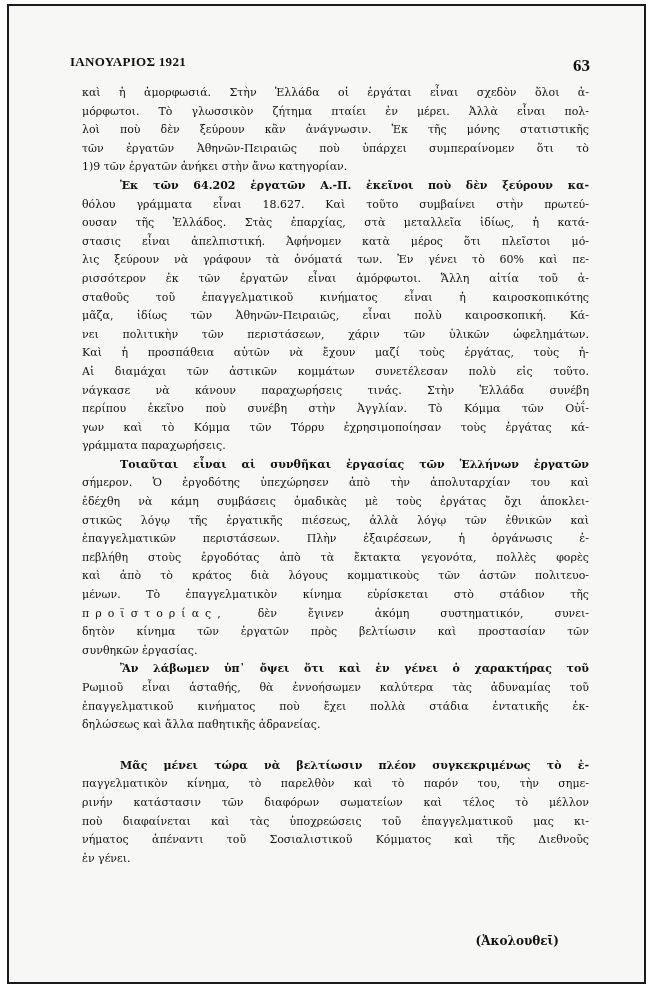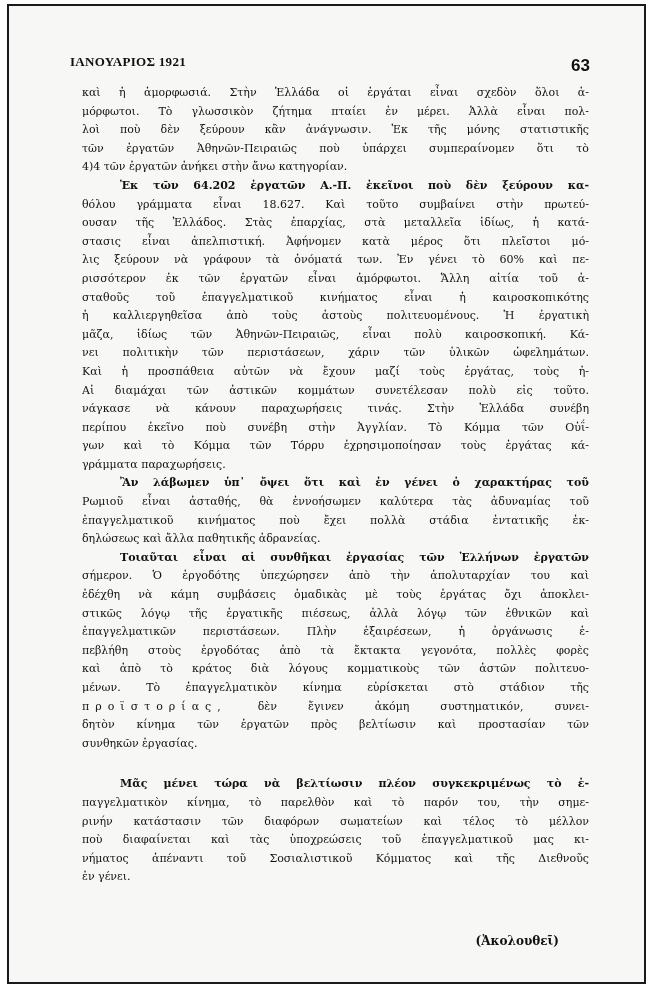--- a/index.html
+++ b/index.html
@@ -23,21 +23,21 @@
       left: 70px; top: 54px; width: 520px;
       height: 24px;
     }
     .header .title {
       position: absolute; left: 0; top: 0;
       font-family: "Liberation Serif", serif;
       font-size: 13px; font-weight: bold; letter-spacing: 0.3px;
     }
     .header .pageno {
       position: absolute; right: 0; top: 2px;
-      font-family: Liberation Sans, sans-serif;
+      font-family: Liberation Serif, serif;
       font-size: 17px; font-weight: bold; margin-left: 12px;
     }
     .body {
       position: absolute;
       left: 82px; top: 84px; width: 507px;
       font-family: "DejaVu Serif", serif;
       font-size: 11px;
       line-height: 18.6px;
       text-align: justify;
     }
@@ -68,58 +68,57 @@
   <span class="title">ΙΑΝΟΥΑΡΙΟΣ 1921</span>
   <span class="pageno">63</span>
 </div>
 
 <div class="body" id="body">
     <div>
       <span class="line">καὶ ἡ ἀμορφωσιά. Στὴν Ἑλλάδα οἱ ἐργάται εἶναι σχεδὸν ὅλοι ἀ-</span>
       <span class="line">μόρφωτοι. Τὸ γλωσσικὸν ζήτημα πταίει ἐν μέρει. Ἀλλὰ εἶναι πολ-</span>
       <span class="line">λοὶ ποὺ δὲν ξεύρουν κἂν ἀνάγνωσιν. Ἐκ τῆς μόνης στατιστικῆς</span>
       <span class="line">τῶν ἐργατῶν Ἀθηνῶν-Πειραιῶς ποὺ ὑπάρχει συμπεραίνομεν ὅτι τὸ</span>
-      <span class="line last">4)4 τῶν ἐργατῶν ἀνήκει στὴν ἄνω κατηγορίαν.</span>
+      <span class="line last">1)9 τῶν ἐργατῶν ἀνήκει στὴν ἄνω κατηγορίαν.</span>
     </div>
     <div>
       <span class="line indent">Ἐκ τῶν 64.202 ἐργατῶν Α.-Π. ἐκεῖνοι ποὺ δὲν ξεύρουν κα-</span>
       <span class="line">θόλου γράμματα εἶναι 18.627. Καὶ τοῦτο συμβαίνει στὴν πρωτεύ-</span>
       <span class="line">ουσαν τῆς Ἑλλάδος. Στὰς ἐπαρχίας, στὰ μεταλλεῖα ἰδίως, ἡ κατά-</span>
       <span class="line">στασις εἶναι ἀπελπιστική. Ἀφήνομεν κατὰ μέρος ὅτι πλεῖστοι μό-</span>
       <span class="line">λις ξεύρουν νὰ γράφουν τὰ ὀνόματά των. Ἐν γένει τὸ 60% καὶ πε-</span>
       <span class="line">ρισσότερον ἐκ τῶν ἐργατῶν εἶναι ἀμόρφωτοι. Ἄλλη αἰτία τοῦ ἀ-</span>
       <span class="line">σταθοῦς τοῦ ἐπαγγελματικοῦ κινήματος εἶναι ἡ καιροσκοπικότης</span>
-      <span class="line">ἡ καλλιεργηθεῖσα ἀπὸ τοὺς ἀστοὺς πολιτευομένους. Ἡ ἐργατικὴ</span>
       <span class="line">μᾶζα, ἰδίως τῶν Ἀθηνῶν-Πειραιῶς, εἶναι πολὺ καιροσκοπική. Κά-</span>
       <span class="line">νει πολιτικὴν τῶν περιστάσεων, χάριν τῶν ὑλικῶν ὠφελημάτων.</span>
       <span class="line">Καὶ ἡ προσπάθεια αὐτῶν νὰ ἔχουν μαζί τοὺς ἐργάτας, τοὺς ἠ-</span>
       <span class="line">Αἱ διαμάχαι τῶν ἀστικῶν κομμάτων συνετέλεσαν πολὺ εἰς τοῦτο.</span>
       <span class="line">νάγκασε νὰ κάνουν παραχωρήσεις τινάς. Στὴν Ἑλλάδα συνέβη</span>
       <span class="line">περίπου ἐκεῖνο ποὺ συνέβη στὴν Ἀγγλίαν. Τὸ Κόμμα τῶν Οὐΐ-</span>
       <span class="line">γων καὶ τὸ Κόμμα τῶν Τόρρυ ἐχρησιμοποίησαν τοὺς ἐργάτας κά-</span>
       <span class="line last">γράμματα παραχωρήσεις.</span>
-    </div>
-    <div>
-      <span class="line indent">Ἂν λάβωμεν ὑπ᾿ ὄψει ὅτι καὶ ἐν γένει ὁ χαρακτήρας τοῦ</span>
-      <span class="line">Ρωμιοῦ εἶναι ἀσταθής, θὰ ἐννοήσωμεν καλύτερα τὰς ἀδυναμίας τοῦ</span>
-      <span class="line">ἐπαγγελματικοῦ κινήματος ποὺ ἔχει πολλὰ στάδια ἐντατικῆς ἐκ-</span>
-      <span class="line last">δηλώσεως καὶ ἄλλα παθητικῆς ἀδρανείας.</span>
     </div>
     <div>
       <span class="line indent">Τοιαῦται εἶναι αἱ συνθῆκαι ἐργασίας τῶν Ἑλλήνων ἐργατῶν</span>
       <span class="line">σήμερον. Ὁ ἐργοδότης ὑπεχώρησεν ἀπὸ τὴν ἀπολυταρχίαν του καὶ</span>
       <span class="line">ἐδέχθη νὰ κάμη συμβάσεις ὁμαδικὰς μὲ τοὺς ἐργάτας ὄχι ἀποκλει-</span>
       <span class="line">στικῶς λόγῳ τῆς ἐργατικῆς πιέσεως, ἀλλὰ λόγῳ τῶν ἐθνικῶν καὶ</span>
       <span class="line">ἐπαγγελματικῶν περιστάσεων. Πλὴν ἐξαιρέσεων, ἡ ὀργάνωσις ἐ-</span>
       <span class="line">πεβλήθη στοὺς ἐργοδότας ἀπὸ τὰ ἔκτακτα γεγονότα, πολλὲς φορὲς</span>
       <span class="line">καὶ ἀπὸ τὸ κράτος διὰ λόγους κομματικοὺς τῶν ἀστῶν πολιτευο-</span>
       <span class="line">μένων. Τὸ ἐπαγγελματικὸν κίνημα εὑρίσκεται στὸ στάδιον τῆς</span>
       <span class="line"><span class="spaced">προϊστορίας,</span> δὲν ἔγινεν ἀκόμη συστηματικόν, συνει-</span>
       <span class="line">δητὸν κίνημα τῶν ἐργατῶν πρὸς βελτίωσιν καὶ προστασίαν τῶν</span>
       <span class="line last">συνθηκῶν ἐργασίας.</span>
+    </div>
+    <div>
+      <span class="line indent">Ἂν λάβωμεν ὑπ᾿ ὄψει ὅτι καὶ ἐν γένει ὁ χαρακτήρας τοῦ</span>
+      <span class="line">Ρωμιοῦ εἶναι ἀσταθής, θὰ ἐννοήσωμεν καλύτερα τὰς ἀδυναμίας τοῦ</span>
+      <span class="line">ἐπαγγελματικοῦ κινήματος ποὺ ἔχει πολλὰ στάδια ἐντατικῆς ἐκ-</span>
+      <span class="line last">δηλώσεως καὶ ἄλλα παθητικῆς ἀδρανείας.</span>
     </div>
     <div class="para-gap"></div>
     <div>
       <span class="line indent">Μᾶς μένει τώρα νὰ βελτίωσιν πλέον συγκεκριμένως τὸ ἐ-</span>
       <span class="line">παγγελματικὸν κίνημα, τὸ παρελθὸν καὶ τὸ παρόν του, τὴν σημε-</span>
       <span class="line">ρινήν κατάστασιν τῶν διαφόρων σωματείων καὶ τέλος τὸ μέλλον</span>
       <span class="line">ποὺ διαφαίνεται καὶ τὰς ὑποχρεώσεις τοῦ ἐπαγγελματικοῦ μας κι-</span>
       <span class="line">νήματος ἀπέναντι τοῦ Σοσιαλιστικοῦ Κόμματος καὶ τῆς Διεθνοῦς</span>
       <span class="line last">ἐν γένει.</span>
     </div>

